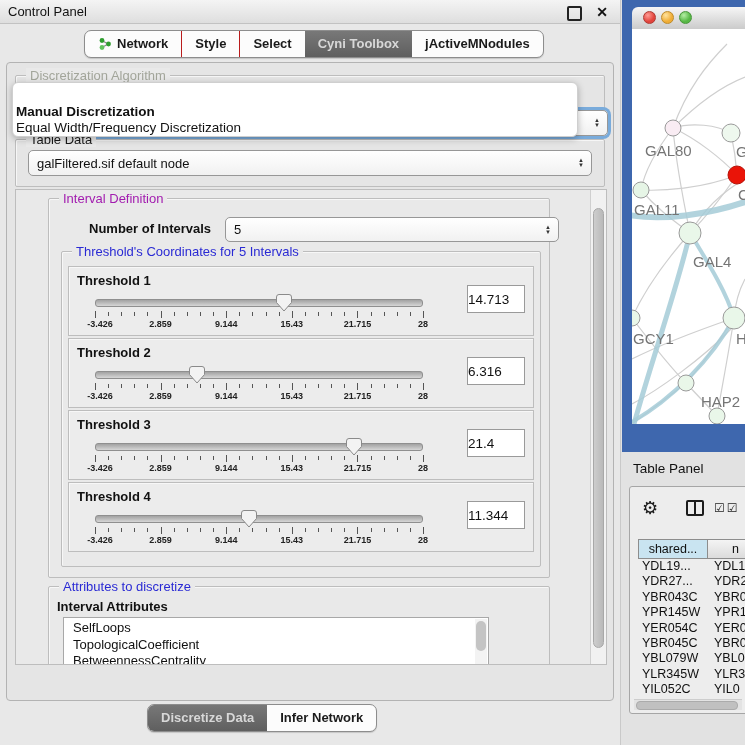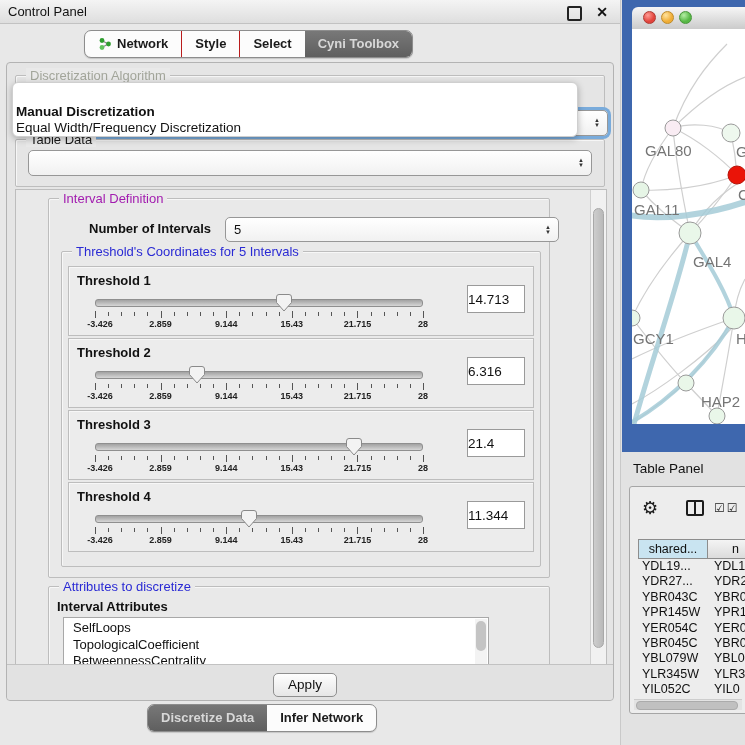--- a/index.html
+++ b/index.html
@@ -141,37 +141,41 @@
     </div>
     <div class="tab">
       <span>Style</span>
     </div>
     <div class="tab">
       <span>Select</span>
     </div>
     <div class="tab sel">
       <span>Cyni Toolbox</span>
     </div>
+    <div class="tab">
+      <span>jActiveMNodules</span>
+    </div>
   </div>
 
   <div class="a outer-panel">
 
     <div class="a tbox" style="left:8px;top:12px;width:588px;height:58px">
       <div class="tbox-label lab-dim">Discretization Algorithm</div>
       <div class="a combo algo-combo">
         <div class="spin">
           <span>▲</span>
           <span>▼</span>
         </div>
       </div>
     </div>
 
     <div class="a tbox" style="left:8px;top:76px;width:588px;height:46px">
       <div class="tbox-label" style="color:#1a1a1a">Table Data</div>
       <div class="a combo" style="left:12px;top:10px;width:564px;height:26px">
+        <span>galFiltered.sif default node</span>
         <div class="spin">
           <span>▲</span>
           <span>▼</span>
         </div>
       </div>
     </div>
 
     <div class="a scrollarea">
 
       <div class="a tbox interval-box">
@@ -400,23 +404,20 @@
               <div class="vthumb"></div>
             </div>
         </div>
       </div>
 
       <div class="a vscroll">
           <div class="vthumb"></div>
         </div>
     </div>
 
-    <div class="a apply-bar">
-      <div class="a apply-btn">Apply</div>
-    </div>
   </div>
 
   <div class="a tabgroup bottom-tabs">
     <div class="tab sel">
       <span>Discretize Data</span>
     </div>
     <div class="tab">
       <span>Infer Network</span>
     </div>
   </div>

